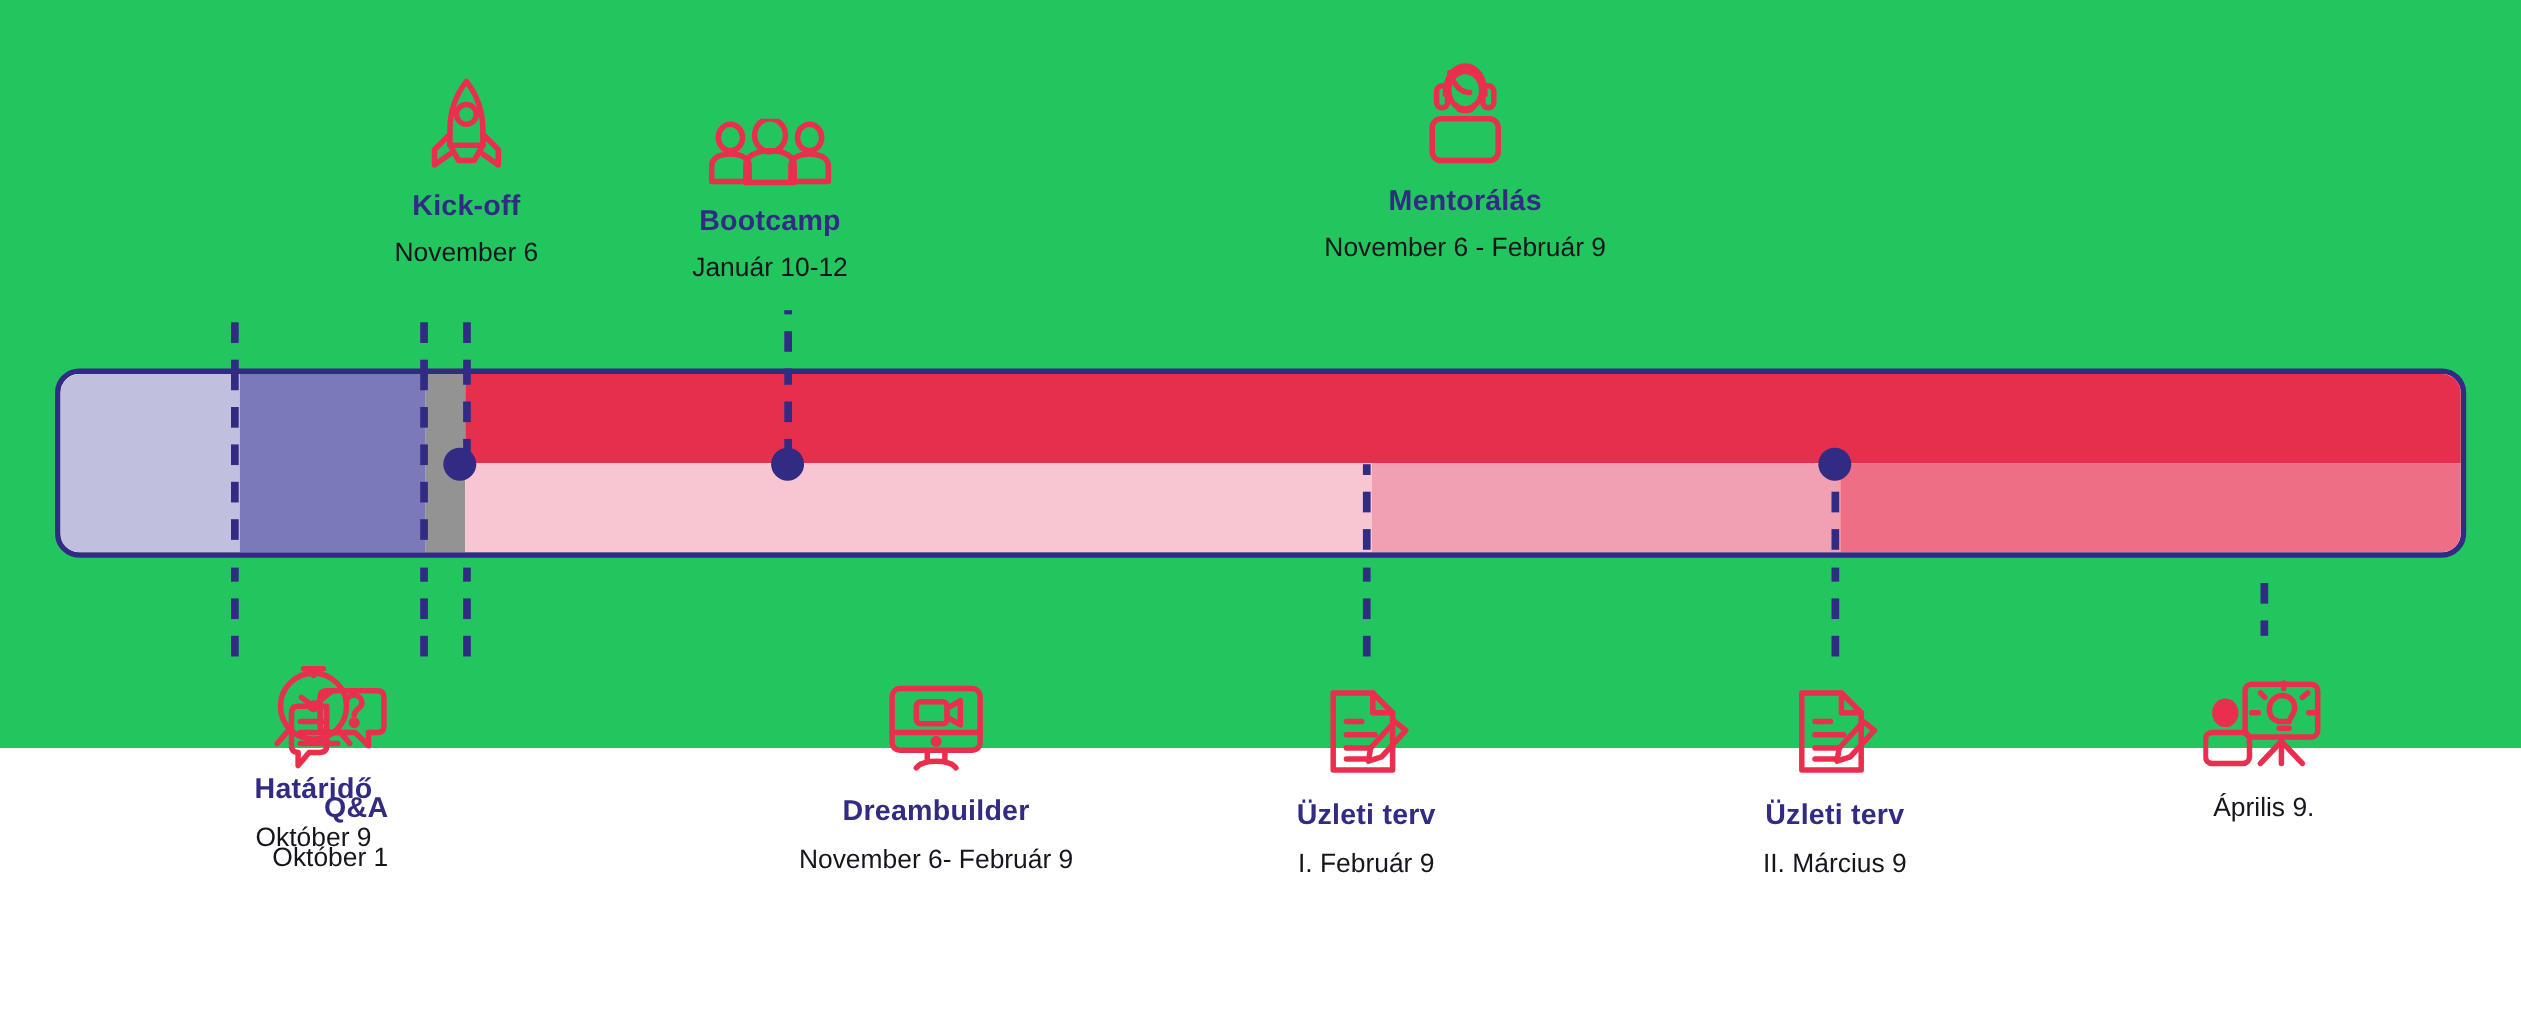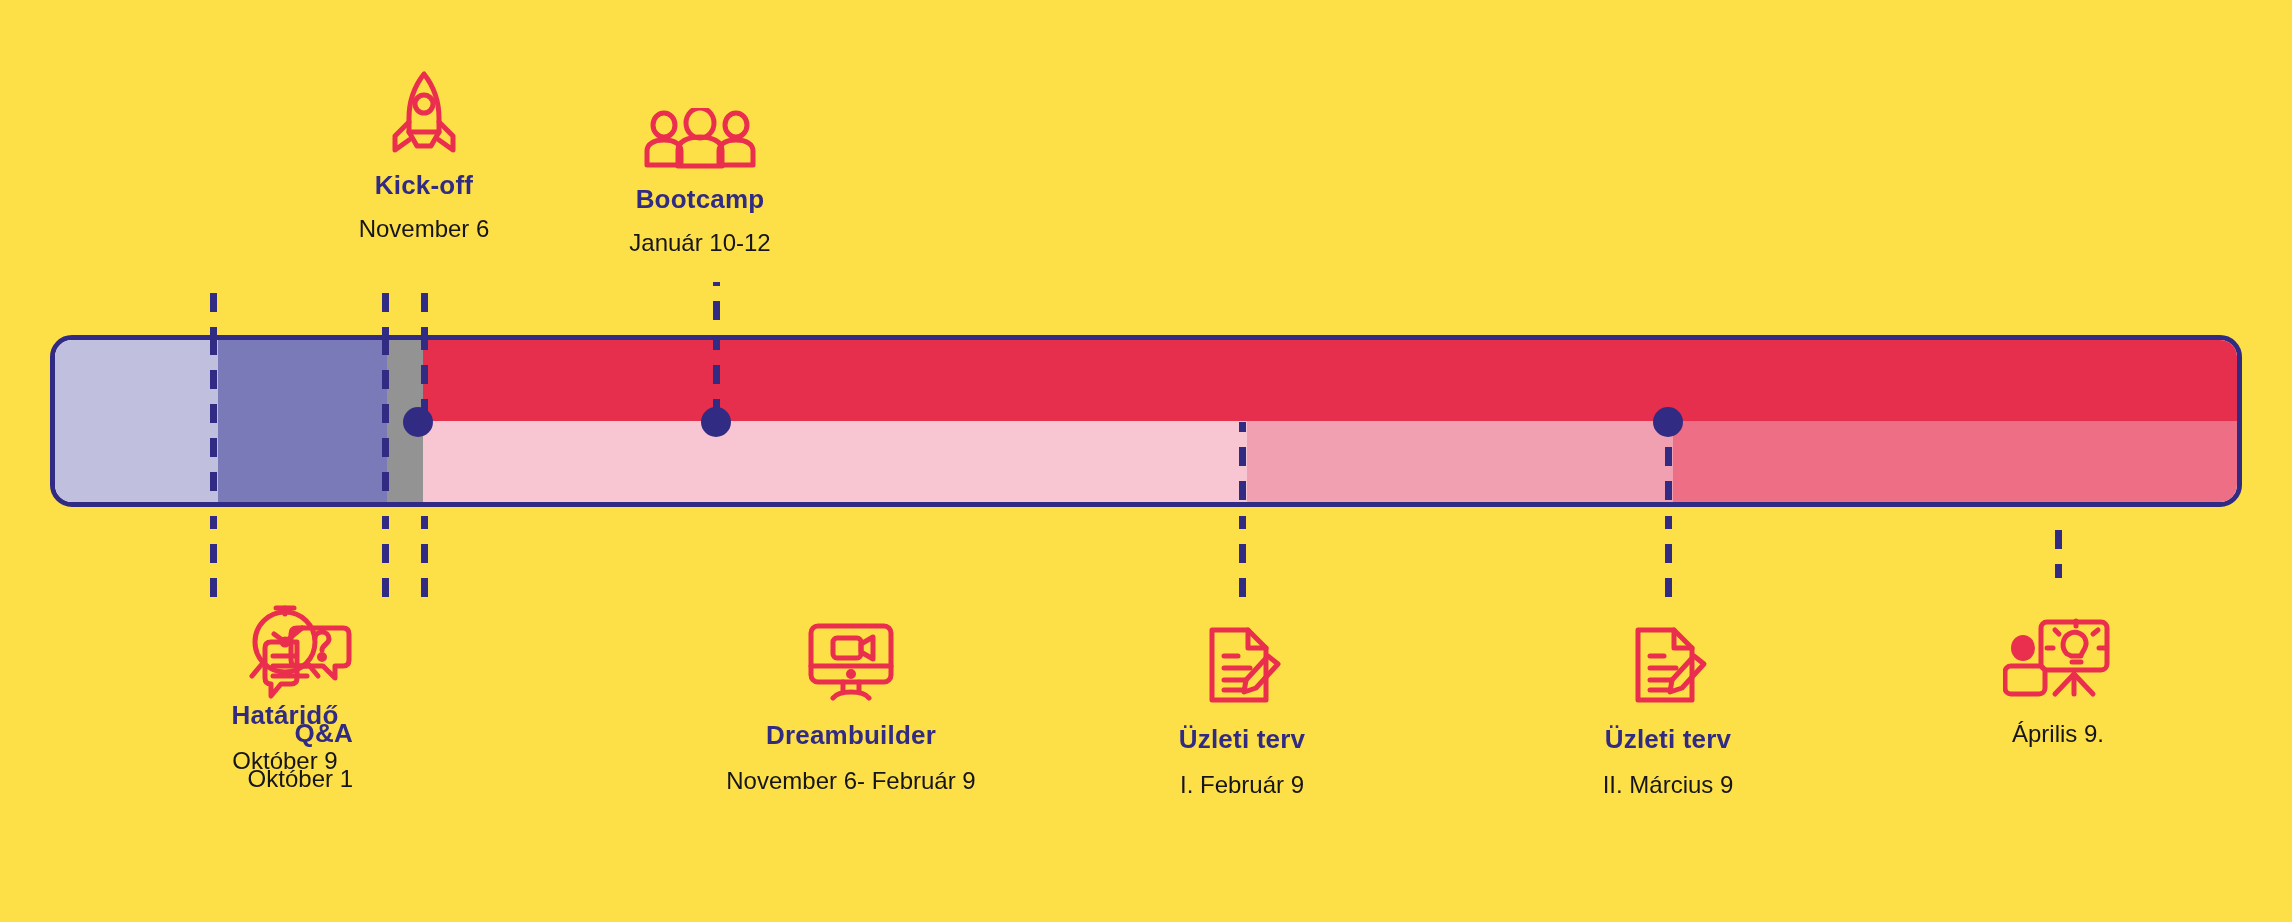--- a/index.html
+++ b/index.html
@@ -2,21 +2,21 @@
 <html><head>
 <meta charset="utf-8">
 <style>
   * { box-sizing: border-box; margin: 0; padding: 0; }
   html, body {
     width: 2292px; height: 922px;
     background: #ffffff;
     font-family: "Liberation Sans", sans-serif;
     overflow: hidden;
   }
-  #stage { position: relative; width: 2292px; height: 922px; background:#fde047;padding-left:19px; }
+  #stage { position: relative; width: 2292px; height: 680px; background:#22c55e;padding-left:19px; }
 
   
   .bar-wrap {
     position: absolute;
     left: 50px; top: 335px;
     width: 2192px; height: 172px;
     border: 5px solid #322b84;
     border-radius: 22px;
     overflow: hidden;
     background: #ffffff;
@@ -130,20 +130,35 @@
         <ellipse cx="94" cy="17" rx="11" ry="12"></ellipse>
         <path d="M77 57 L77 43 C77 36 84 32 94 32 C104 32 111 36 111 43 L111 57 Z"></path>
         <ellipse cx="58" cy="15" rx="14" ry="15"></ellipse>
         <path d="M36 58 L36 42 C36 34 45 29 58 29 C71 29 80 34 80 42 L80 58 Z"></path>
       </svg>
     </span>
     <span class="title">Bootcamp</span>
     <span class="date">Január 10-12</span>
   </div>
 
+  <div class="ms above" style="left:1092px; top:52px; width:480px;">
+    <span class="icon">
+      <svg width="80" height="100" viewBox="0 0 80 100" fill="none" stroke="#ea2e4e" stroke-width="5" stroke-linecap="round" stroke-linejoin="round">
+        <path d="M22 34 C22 18 30 8 40 8 C50 8 58 18 58 34"></path>
+        <ellipse cx="40" cy="30" rx="15" ry="17"></ellipse>
+        <path d="M26 14 C30 26 36 32 44 32"></path>
+        <rect x="14" y="26" width="10" height="20" rx="5"></rect>
+        <rect x="56" y="26" width="10" height="20" rx="5"></rect>
+        <path d="M32 44 C34 50 46 50 48 44"></path>
+        <rect x="10" y="56" width="60" height="38" rx="8"></rect>
+      </svg>
+    </span>
+    <span class="title">Mentorálás</span>
+    <span class="date">November 6 - Február 9</span>
+  </div>
 
   <div class="ms below" style="left:73px; top:622px; width:280px;text-align:right;">
     <span class="icon">
       <svg width="96" height="80" viewBox="0 0 96 80" fill="none" stroke="#ea2e4e" stroke-width="5" stroke-linecap="round" stroke-linejoin="round">
         <path d="M40 6 L86 6 C90 6 92 8 92 12 L92 38 C92 42 90 44 86 44 L78 44 L78 56 L66 44 L40 44 C36 44 34 42 34 38 L34 12 C34 8 36 6 40 6 Z"></path>
         <path d="M58 16 C58 12 62 10 65 10 C69 10 72 13 72 17 C72 22 65 23 65 28"></path>
         <circle cx="65" cy="35" r="2.5" fill="#ea2e4e"></circle>
         <path d="M8 20 L34 20 L34 44 L34 56 C34 60 32 62 28 62 L18 62 L8 74 L8 62 C4 62 2 60 2 56 L2 26 C2 22 4 20 8 20 Z" transform="translate(6,0)"></path>
         <path d="M16 34 L38 34"></path>
         <path d="M16 44 L50 44"></path>

